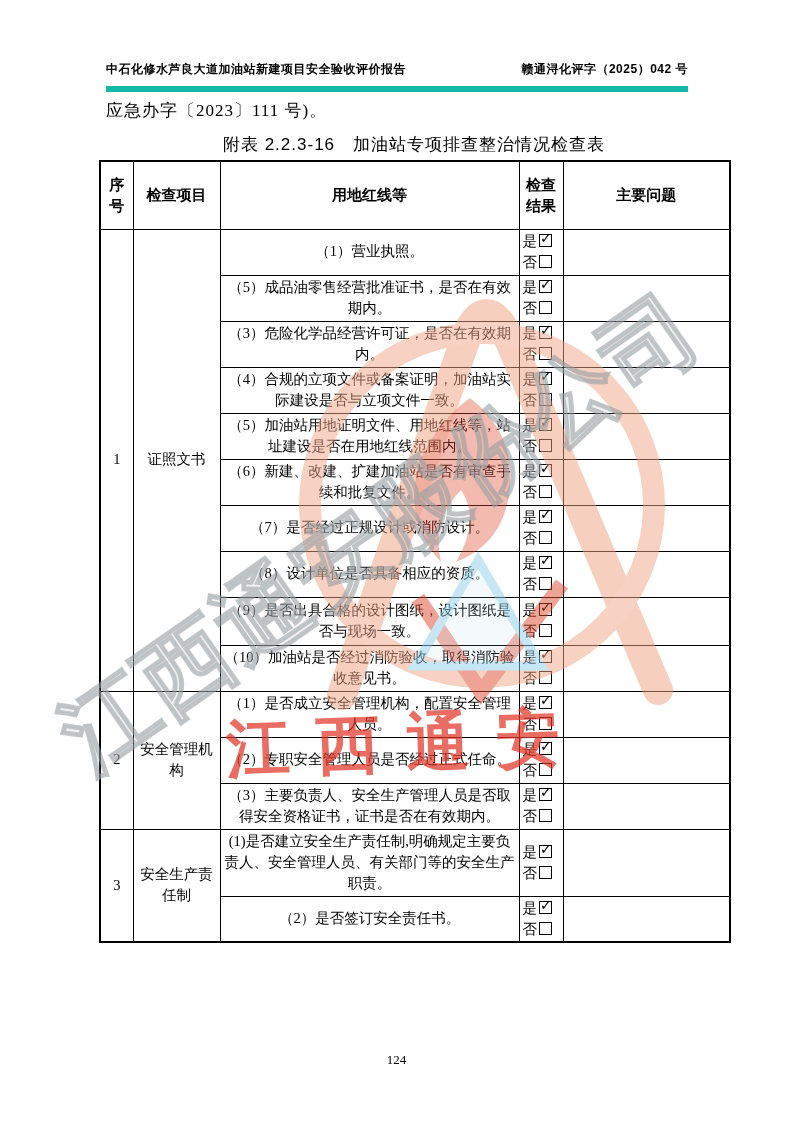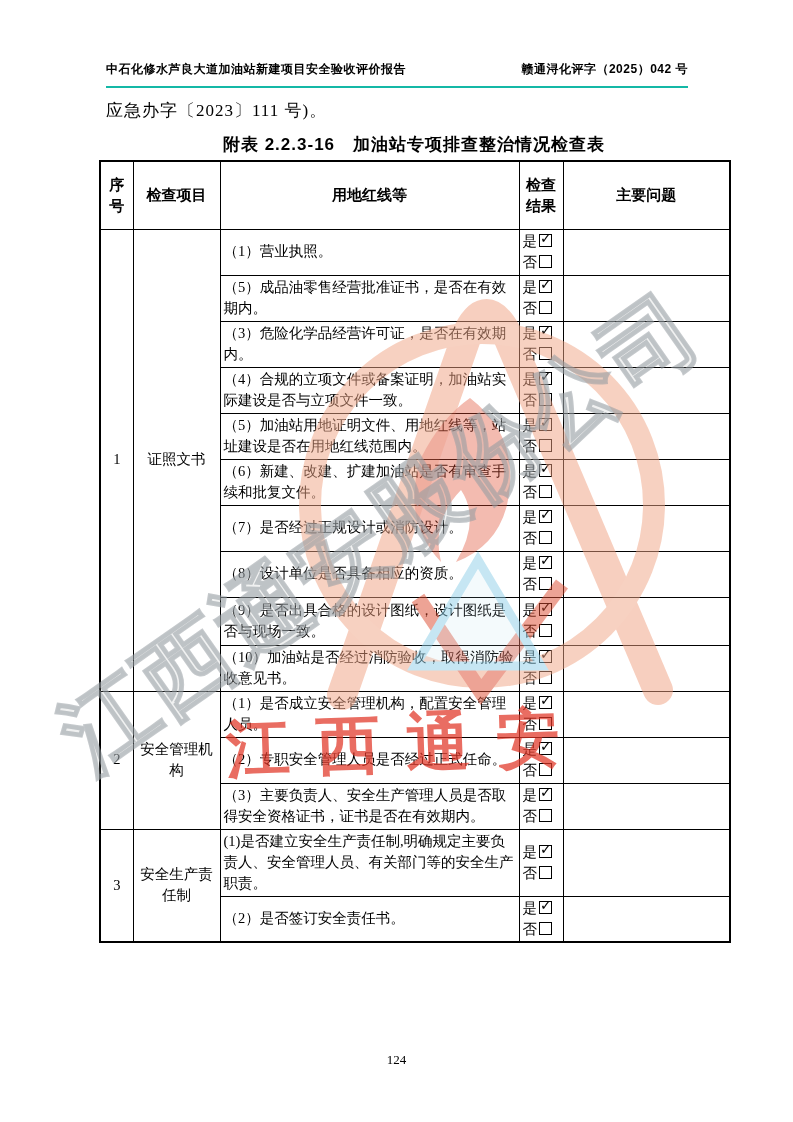--- a/index.html
+++ b/index.html
@@ -7,29 +7,29 @@
     position:relative; width:793px; height:1122px; margin:0 auto;
     background:#ffffff; overflow:hidden;
     font-family:"Liberation Serif","DejaVu Serif",serif; color:#000;
   }
   
   .doc-header {
     position:absolute; top:61px; left:106px; width:582px;
     display:flex; justify-content:space-between; align-items:flex-end;
     font-family:"Liberation Sans","DejaVu Sans",sans-serif;
     font-size:12px; font-weight:bold; letter-spacing:.5px;
-    border-bottom:2px solid #14b8a6; padding-bottom:8px;
+    border-bottom:6px solid #14b8a6; padding-bottom:8px;
   }
   .para {
     position:absolute; top:99px; left:106px; font-size:17px; letter-spacing:1px;
   }
   .tbl-title {
     position:absolute; top:133px; left:99px; width:630px; text-align:center;
     font-family:"Liberation Sans","DejaVu Sans",sans-serif;
-    font-size:17px; font-weight:bold; letter-spacing:1px;
+    font-size:17px; font-weight:normal; letter-spacing:1px;
   }
   
   table.checklist {
     position:absolute; top:160px; left:99px; width:630px;
     border-collapse:collapse; table-layout:fixed;
     font-size:14.5px; line-height:1.45; z-index:2;
   }
   table.checklist th, table.checklist td {
     border:1px solid #000; padding:1px 3px; vertical-align:middle;
     overflow:hidden;
@@ -39,21 +39,21 @@
   col.c-item   { width:87px; }
   col.c-content{ width:299px; }
   col.c-result { width:44px; }
   col.c-problem{ width:167px; }
   table.checklist th {
     font-family:"Liberation Sans","DejaVu Sans",sans-serif;
     font-weight:bold; font-size:15px; text-align:center;
   }
   .h68 { height:68px; } .h46 { height:46px; } .h48 { height:48px; } .h67 { height:67px; }
   td.c-no, td.c-item { text-align:center; }
-  td.c-content { text-align:left; padding:1px 6px; }
+  td.c-content { text-align:center; padding:1px 6px; }
   td.c-result { text-align:left; padding-left:5px; font-size:14.5px; }
   td.c-problem { }
   .ck { white-space:nowrap; line-height:21px; }
   .box {
     display:inline-block; width:11px; height:11px; border:1px solid #000;
     margin-left:2px; position:relative; vertical-align:-1px;
   }
   .box i {
     font-style:normal; font-weight:bold; font-size:14px; line-height:14px;
     position:absolute; left:0px; top:-4px;

